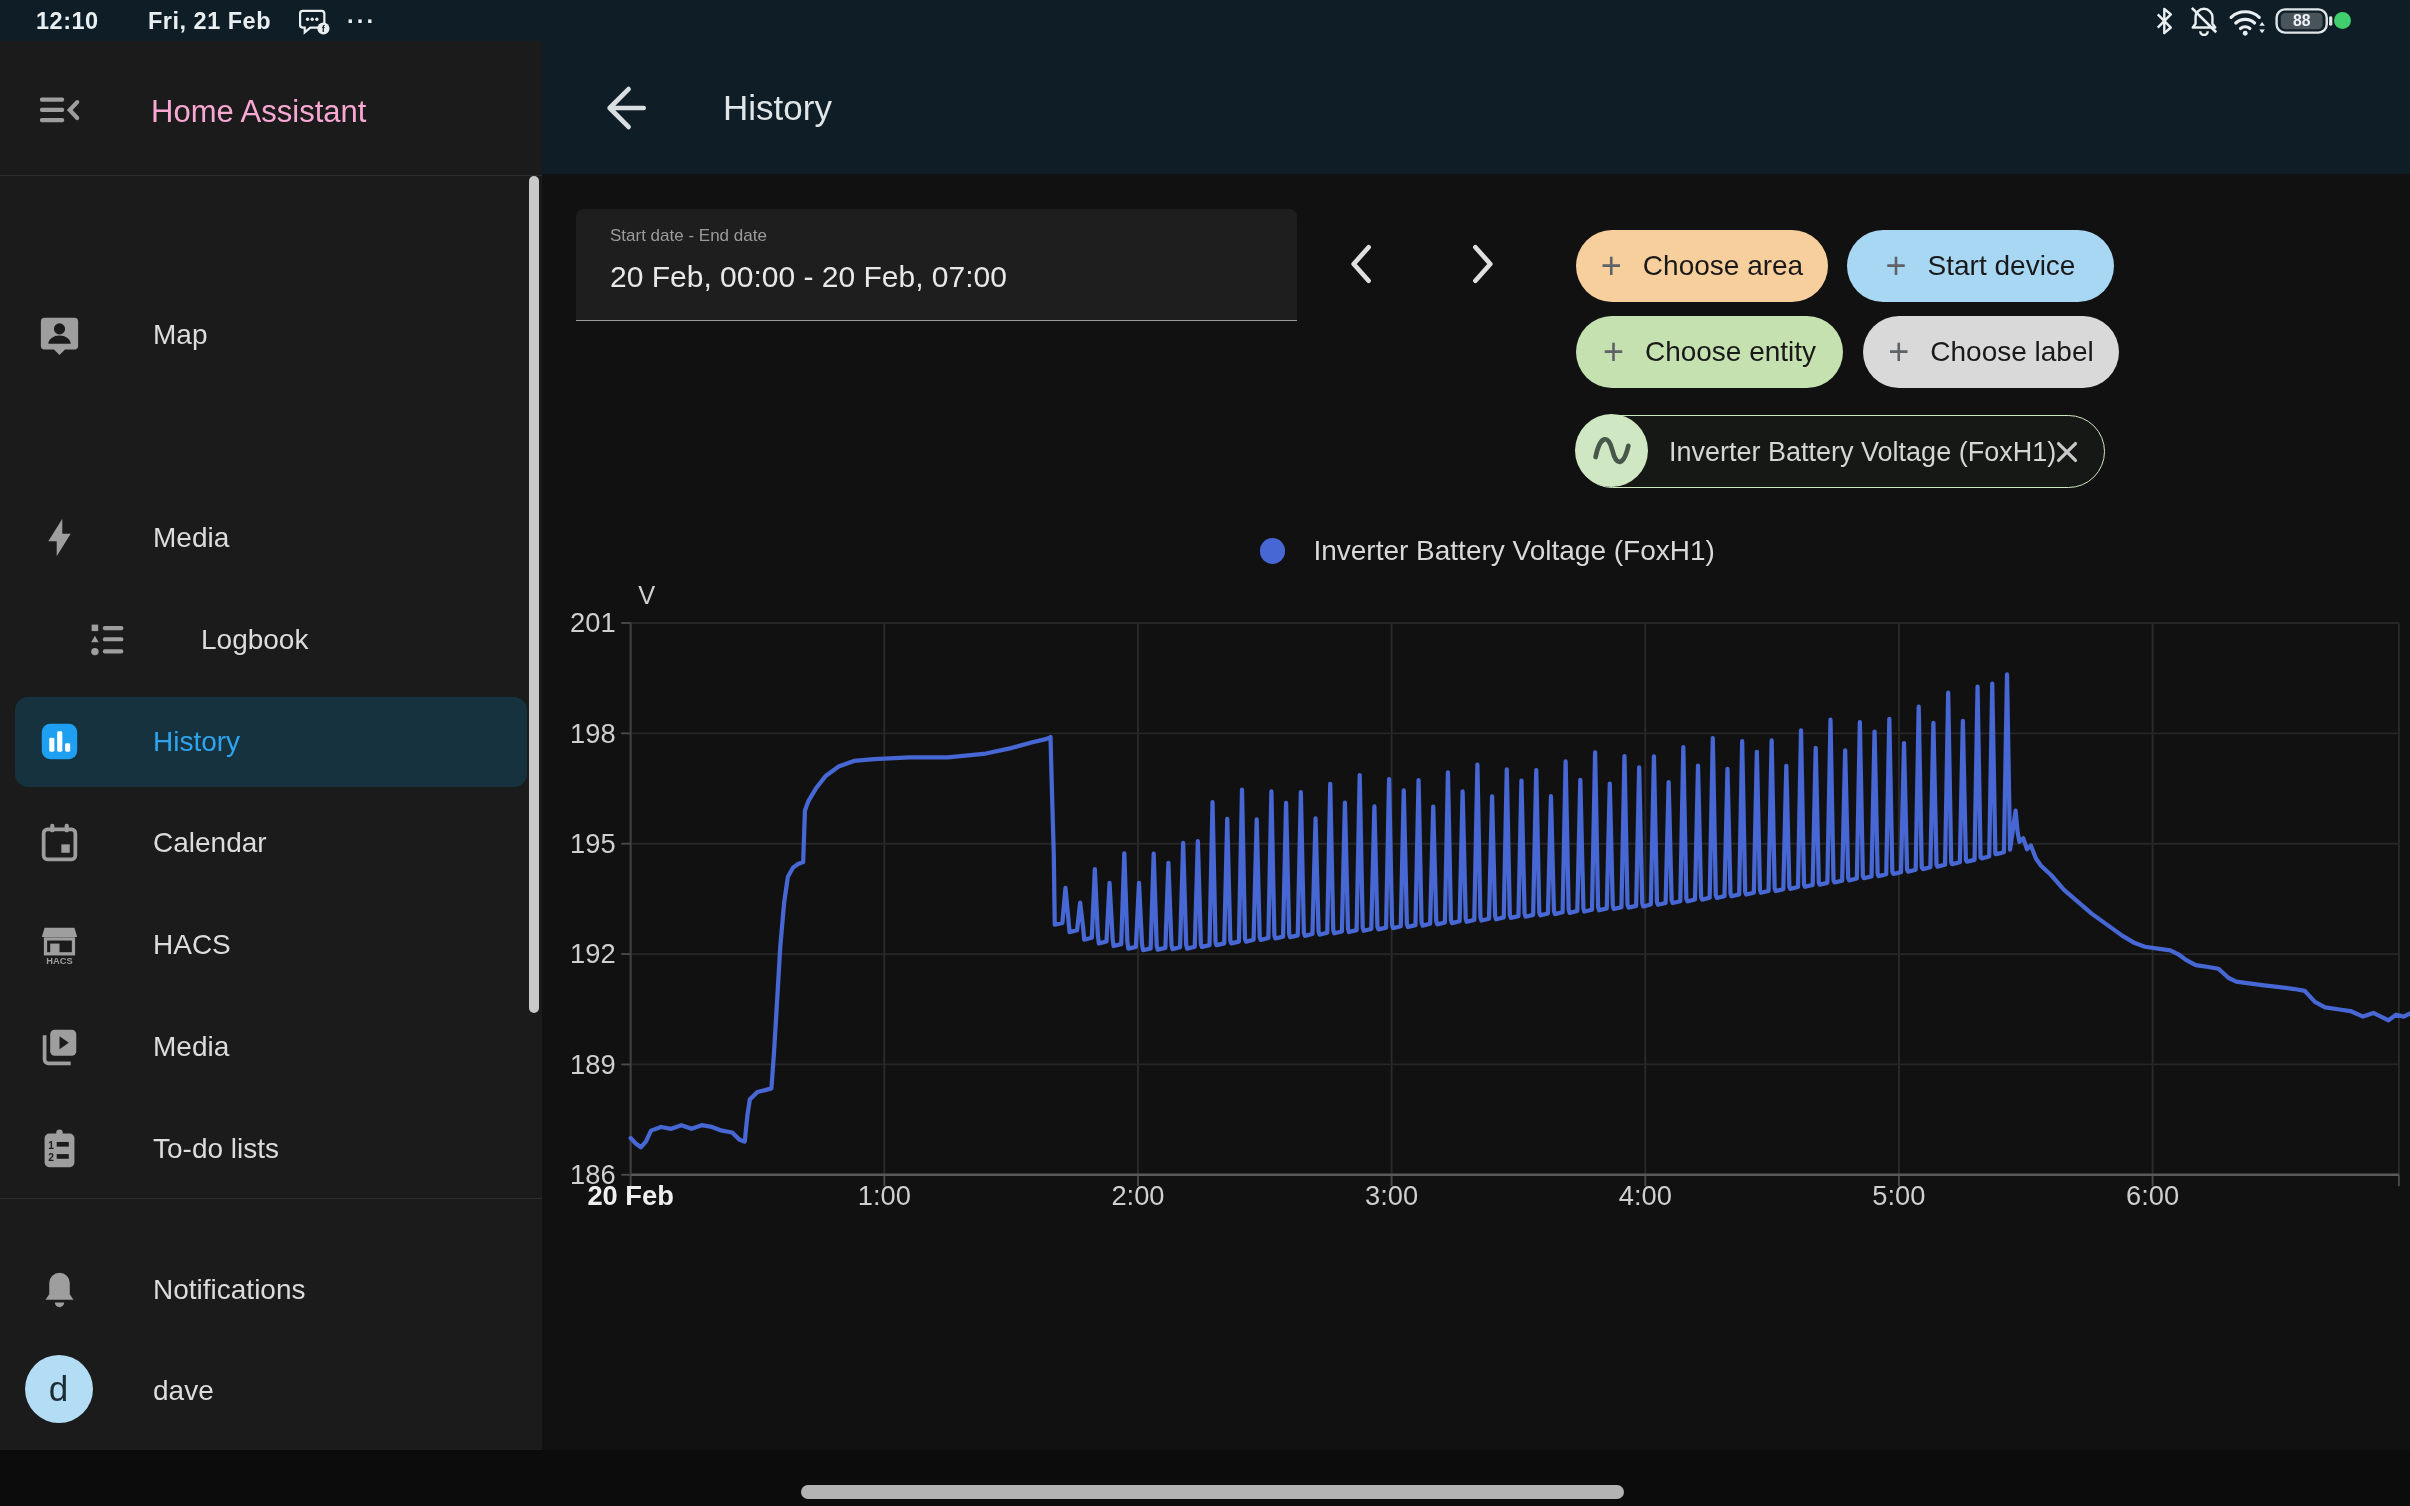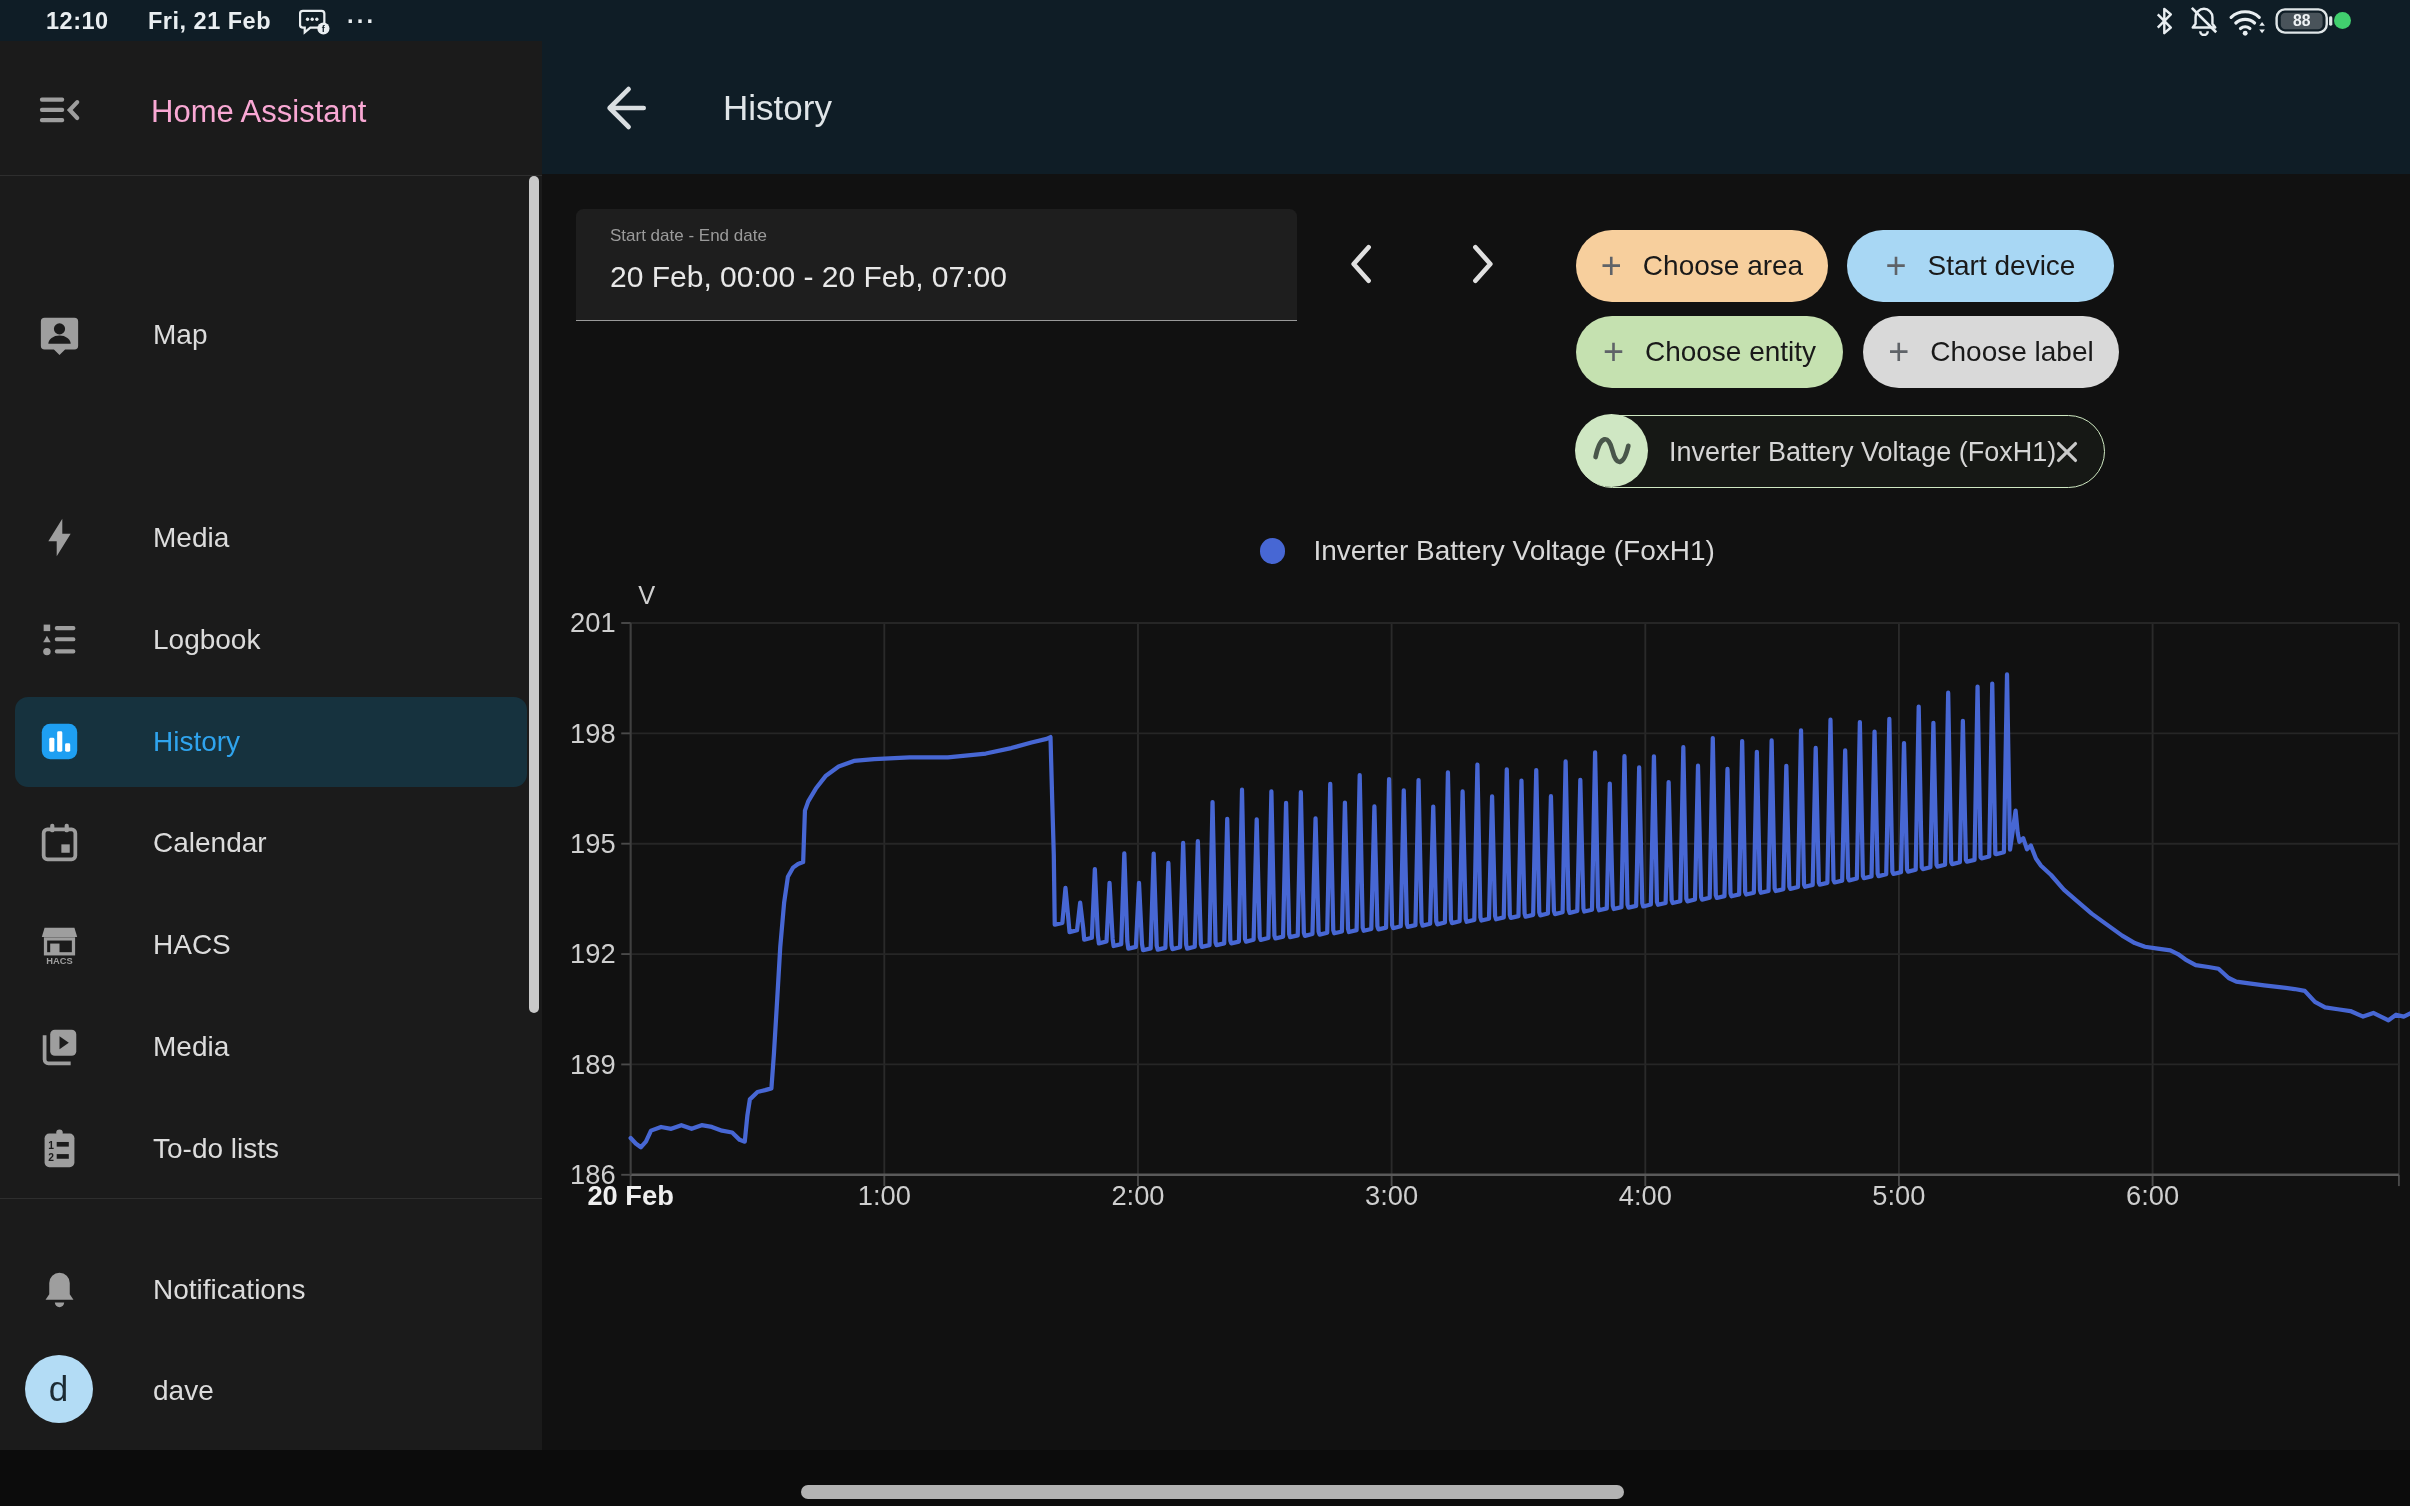--- a/index.html
+++ b/index.html
@@ -45,21 +45,21 @@
   .legend-label{font-size:28px;color:#d9d9d9;}
   
   .gesture{position:absolute;left:801px;top:1485px;width:823px;height:14px;border-radius:7.5px;background:#b3b3b3;cursor:pointer;}
   .botfade{position:absolute;left:0;top:1450px;width:2411px;height:56px;background:rgba(0,0,0,0.25);pointer-events:none;}
   svg{display:block;}
 </style>
 </head>
 <body>
 
 <div class="statusbar">
-  <span class="sb-text" style="left:46px;text-align:right;">12:10</span>
+  <span class="sb-text" style="left:36px;text-align:right;">12:10</span>
   <span class="sb-text" style="left:148px;">Fri, 21 Feb</span>
   <svg class="abs" style="left:299px;top:7.5px;" width="32" height="28" viewBox="0 0 34 30">
     <path d="M4 3 h20 a3 3 0 0 1 3 3 v12 a3 3 0 0 1 -3 3 h-12 l-6 5 v-5 h-2 a3 3 0 0 1 -3 -3 v-12 a3 3 0 0 1 3 -3 z" fill="none" stroke="#e9eef1" stroke-width="2.4"></path>
     <circle cx="9" cy="12" r="1.8" fill="#e9eef1"></circle>
       <circle cx="14" cy="12" r="1.8" fill="#e9eef1"></circle>
       <circle cx="19" cy="12" r="1.8" fill="#e9eef1"></circle>
     <circle cx="26" cy="22" r="6.5" fill="#e9eef1"></circle>
       <text x="26" y="26" font-size="10" font-weight="bold" fill="#0f1d26" text-anchor="middle">f</text>
   </svg>
   <span class="sb-text" style="left:347px;letter-spacing:1.9px;">···</span>
@@ -110,21 +110,21 @@
   </div>
 
 
   <div class="nav-item" style="top:446px;">
     <svg class="nav-icon" viewBox="0 0 44 44">
       <path d="M25 2 L10 26 h9 L19 42 L34 18 h-9 z" fill="#9e9e9e"></path>
     </svg>
     <span class="nav-label">Media</span>
   </div>
 
-  <div class="nav-item" style="top:548px;">
+  <div class="nav-item" style="top:548px;margin-left:48px;">
     <svg class="nav-icon" viewBox="0 0 44 44">
       <rect x="5" y="6" width="7" height="7" fill="#9e9e9e"></rect>
       <path d="M8.5 18 l4 7 h-8 z" fill="#9e9e9e"></path>
       <circle cx="8.5" cy="35" r="4" fill="#9e9e9e"></circle>
       <rect x="17" y="7.5" width="22" height="4.5" rx="2" fill="#9e9e9e"></rect>
       <rect x="17" y="19.5" width="22" height="4.5" rx="2" fill="#9e9e9e"></rect>
       <rect x="17" y="32.5" width="22" height="4.5" rx="2" fill="#9e9e9e"></rect>
     </svg>
     <span class="nav-label">Logbook</span>
   </div>

